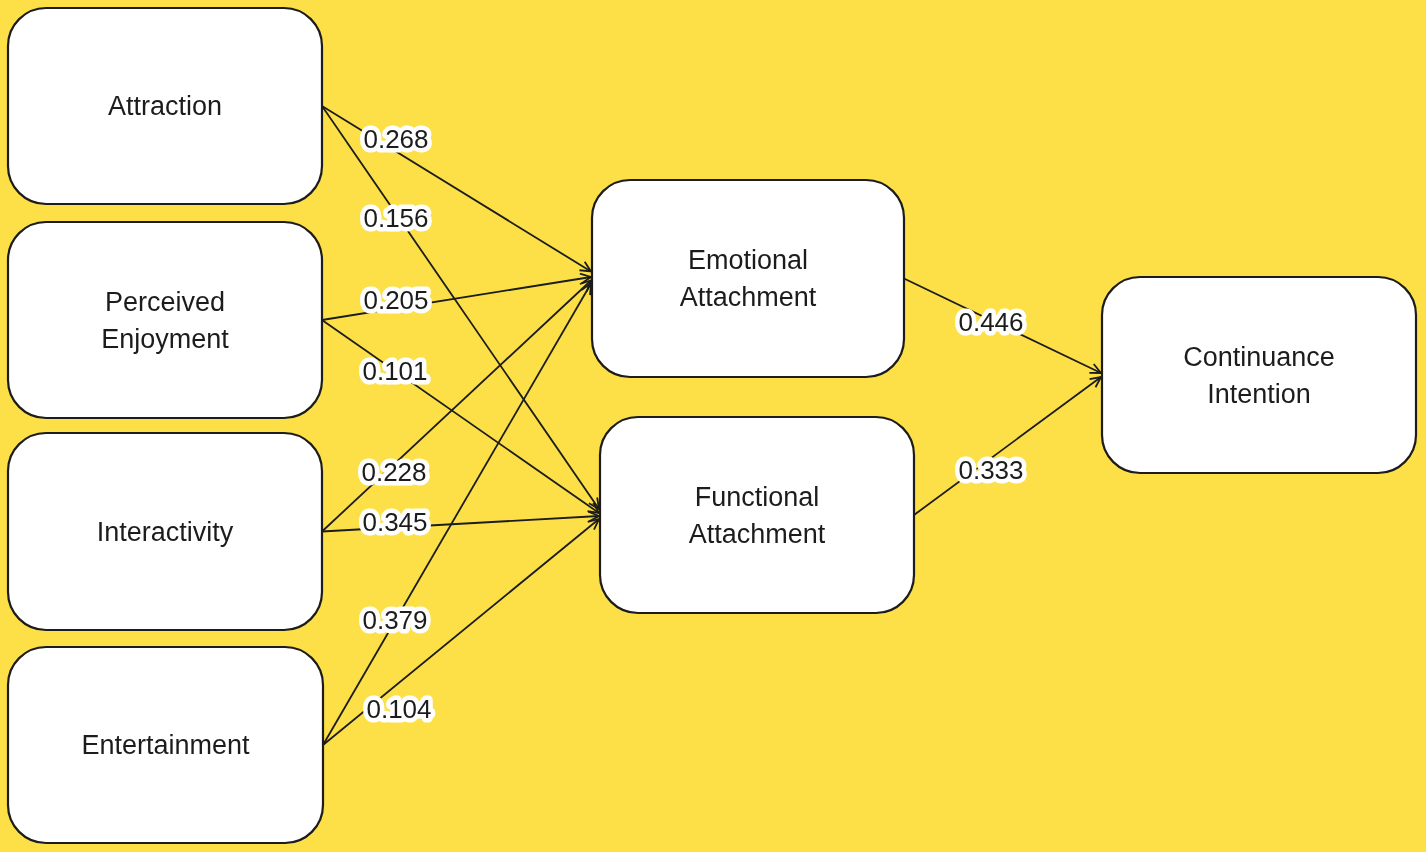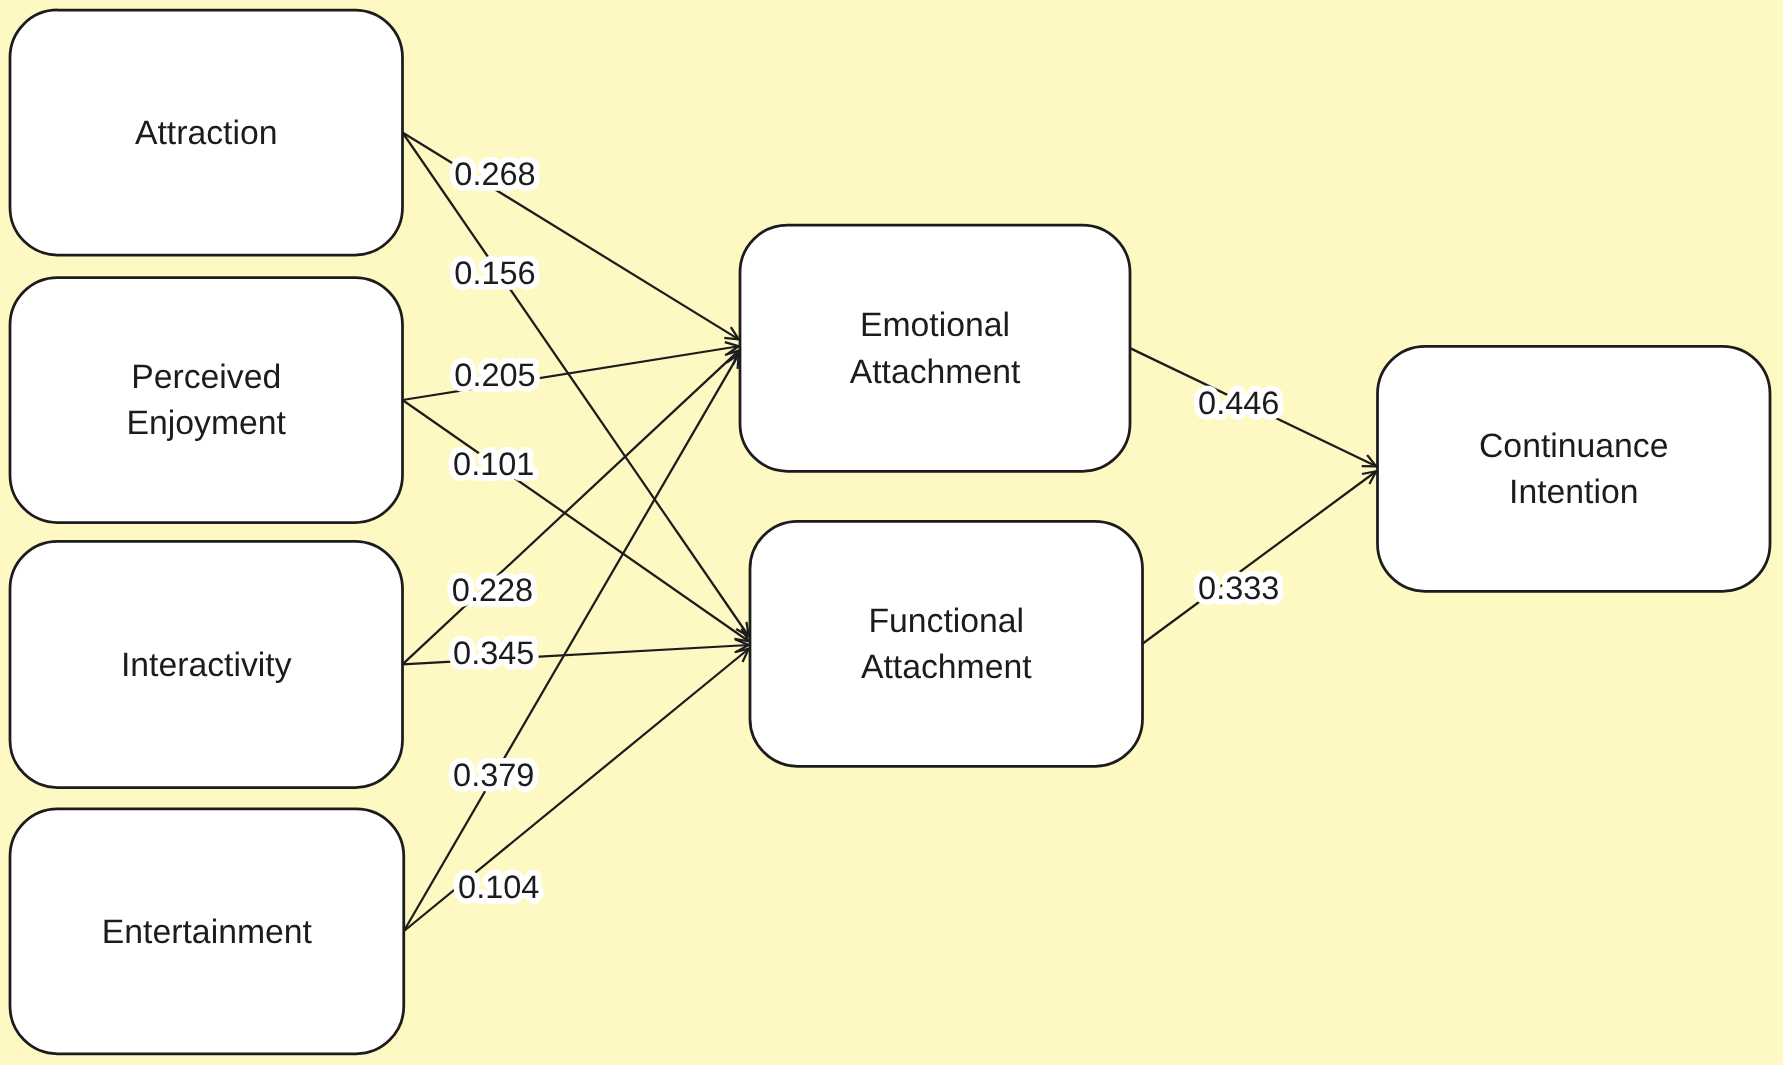--- a/index.html
+++ b/index.html
@@ -4,21 +4,21 @@
 <style>
   html, body {
     margin: 0;
     padding: 0;
     background: #ffffff;
   }
   .figure {
     position: relative;
     width: 1426px;
     height: 852px;
-    background: #fef9c3;
+    background: #fde047;
     overflow: hidden;
     font-family: "Liberation Sans", sans-serif;
   }
   svg {
     display: block;
   }
   .node-box {
     fill: #ffffff;
     stroke: var(--stroke-color, #1c1c1c);
     stroke-width: 2.2;

